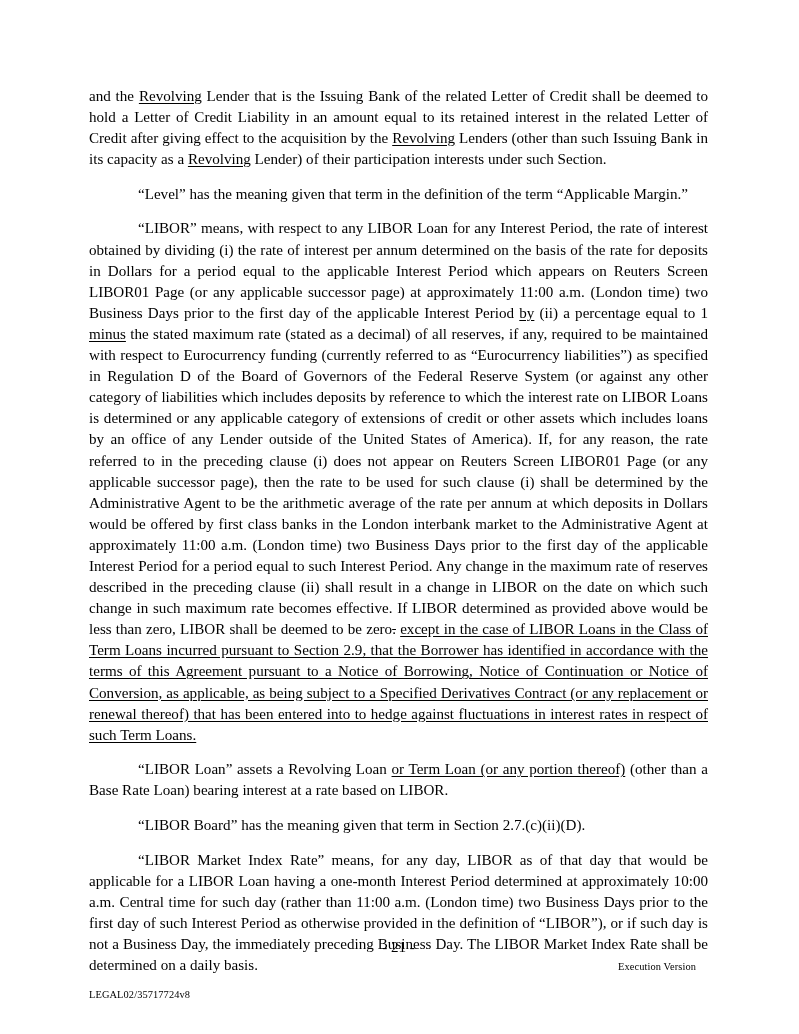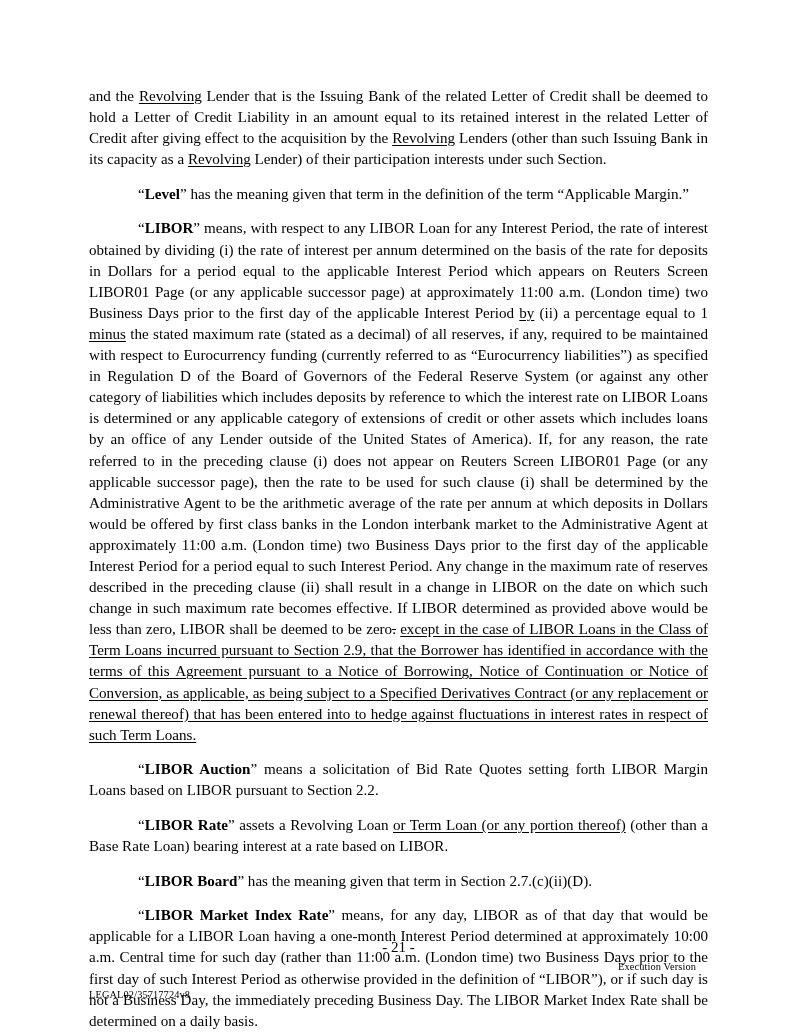--- a/index.html
+++ b/index.html
@@ -34,21 +34,21 @@
     font-size: 15.1px;
     line-height: 21.1px;
     text-align: justify;
     text-justify: inter-word;
     hyphens: none;
     -webkit-hyphens: none;
   }
   p.indent {
     text-indent: 49px;
   }
-  .b { font-weight: bold; }
+  .b { font-weight: normal; }
   .u { text-decoration: underline; text-underline-offset: 1.5px; }
   .strike { text-decoration: line-through; }
   .footer {
     position: absolute;
     left: 89px;
     top: 938px;
     width: 619px;
     height: 48px;
   }
   .pagenum {
@@ -85,23 +85,22 @@
 <div class="page">
 
   <div class="content">
 
     <p class="para"><span>and the </span><span class="u">Revolving</span><span> Lender that is the Issuing Bank of the related Letter of Credit shall be deemed to hold a Letter of Credit Liability in an amount equal to its retained interest in the related Letter of Credit after giving effect to the acquisition by the </span><span class="u">Revolving</span><span> Lenders (other than such Issuing Bank in its capacity as a </span><span class="u">Revolving</span><span> Lender) of their participation interests under such Section.</span></p>
 
     <p class="para indent"><span>“</span><span class="b">Level</span><span>”</span><span> has the meaning given that term in the definition of the term “Applicable Margin.”</span></p>
 
     <p class="para indent"><span>“</span><span class="b">LIBOR</span><span>”</span><span> means, with respect to any LIBOR Loan for any Interest Period, the rate of interest obtained by dividing (i) the rate of interest per annum determined on the basis of the rate for deposits in Dollars for a period equal to the applicable Interest Period which appears on Reuters Screen LIBOR01 Page (or any applicable successor page) at approximately 11:00 a.m. (London time) two Business Days prior to the first day of the applicable Interest Period </span><span class="u">by</span><span> (ii) a percentage equal to 1 </span><span class="u">minus</span><span> the stated maximum rate (stated as a decimal) of all reserves, if any, required to be maintained with respect to Eurocurrency funding (currently referred to as “Eurocurrency liabilities”) as specified in Regulation D of the Board of Governors of the Federal Reserve System (or against any other category of liabilities which includes deposits by reference to which the interest rate on LIBOR Loans is determined or any applicable category of extensions of credit or other assets which includes loans by an office of any Lender outside of the United States of America).  If, for any reason, the rate referred to in the preceding clause (i) does not appear on Reuters Screen LIBOR01 Page (or any applicable successor page), then the rate to be used for such clause (i) shall be determined by the Administrative Agent to be the arithmetic average of the rate per annum at which deposits in Dollars would be offered by first class banks in the London interbank market to the Administrative Agent at approximately 11:00 a.m. (London time) two Business Days prior to the first day of the applicable Interest Period for a period equal to such Interest Period.  Any change in the maximum rate of reserves described in the preceding clause (ii) shall result in a change in LIBOR on the date on which such change in such maximum rate becomes effective.  If LIBOR determined as provided above would be less than zero, LIBOR shall be deemed to be zero</span><span class="strike">.</span><span> </span><span class="u">except in the case of LIBOR Loans in the Class of Term Loans incurred pursuant to Section 2.9, that the Borrower has identified in accordance with the terms of this Agreement pursuant to a Notice of Borrowing, Notice of Continuation or Notice of Conversion, as applicable, as being subject to a Specified Derivatives Contract (or any replacement or renewal thereof) that has been entered into to hedge against fluctuations in interest rates in respect of such Term Loans.</span></p>
 
-    <p class="para indent"><span>“</span><span class="b">LIBOR Auction</span><span>”</span><span> means a solicitation of Bid Rate Quotes setting forth LIBOR Margin Loans based on LIBOR pursuant to Section 2.2.</span></p>
 
-    <p class="para indent"><span>“</span><span class="b">LIBOR Rate</span><span>”</span><span> assets a Revolving Loan </span><span class="u">or Term Loan (or any portion thereof)</span><span> (other than a Base Rate Loan) bearing interest at a rate based on LIBOR.</span></p>
+    <p class="para indent"><span>“</span><span class="b">LIBOR Loan</span><span>”</span><span> assets a Revolving Loan </span><span class="u">or Term Loan (or any portion thereof)</span><span> (other than a Base Rate Loan) bearing interest at a rate based on LIBOR.</span></p>
 
     <p class="para indent"><span>“</span><span class="b">LIBOR Board</span><span>”</span><span> has the meaning given that term in Section 2.7.(c)(ii)(D).</span></p>
 
 
     <p class="para indent"><span>“</span><span class="b">LIBOR Market Index Rate</span><span>”</span><span> means, for any day, LIBOR as of that day that would be applicable for a LIBOR Loan having a one-month Interest Period determined at approximately 10:00 a.m. Central time for such day (rather than 11:00 a.m. (London time) two Business Days prior to the first day of such Interest Period as otherwise provided in the definition of “LIBOR”), or if such day is not a Business Day, the immediately preceding Business Day.  The LIBOR Market Index Rate shall be determined on a daily basis.</span></p>
 
   </div>
 
   <div class="footer">
     <div class="pagenum">- 21 -</div>

